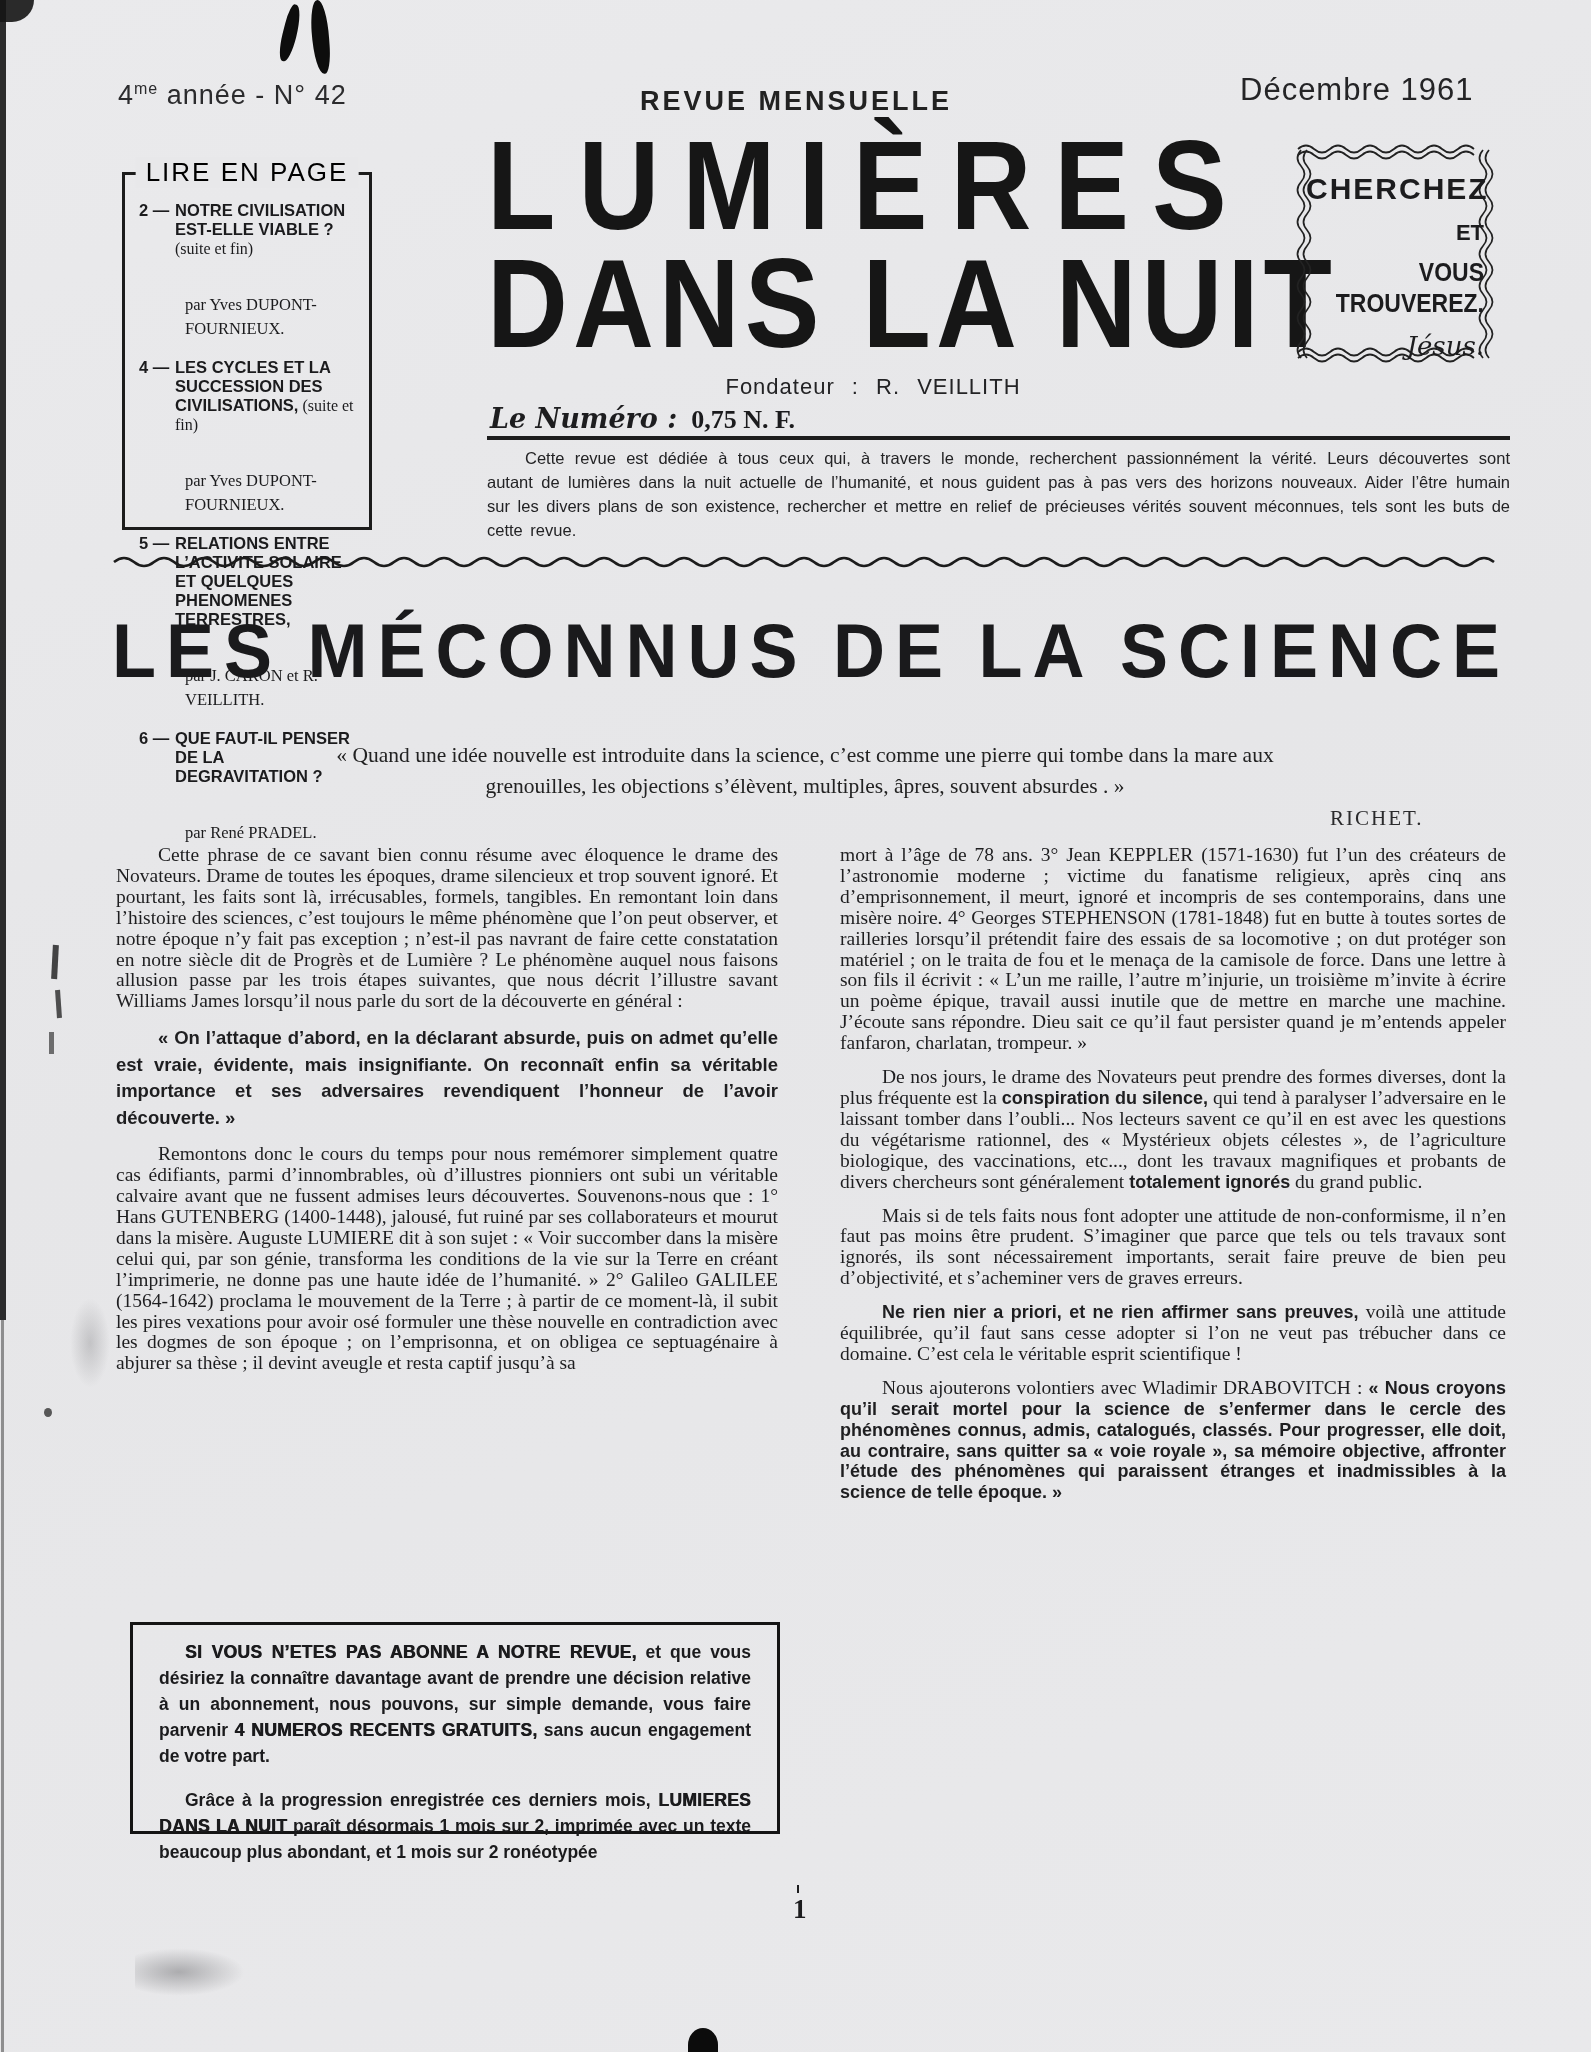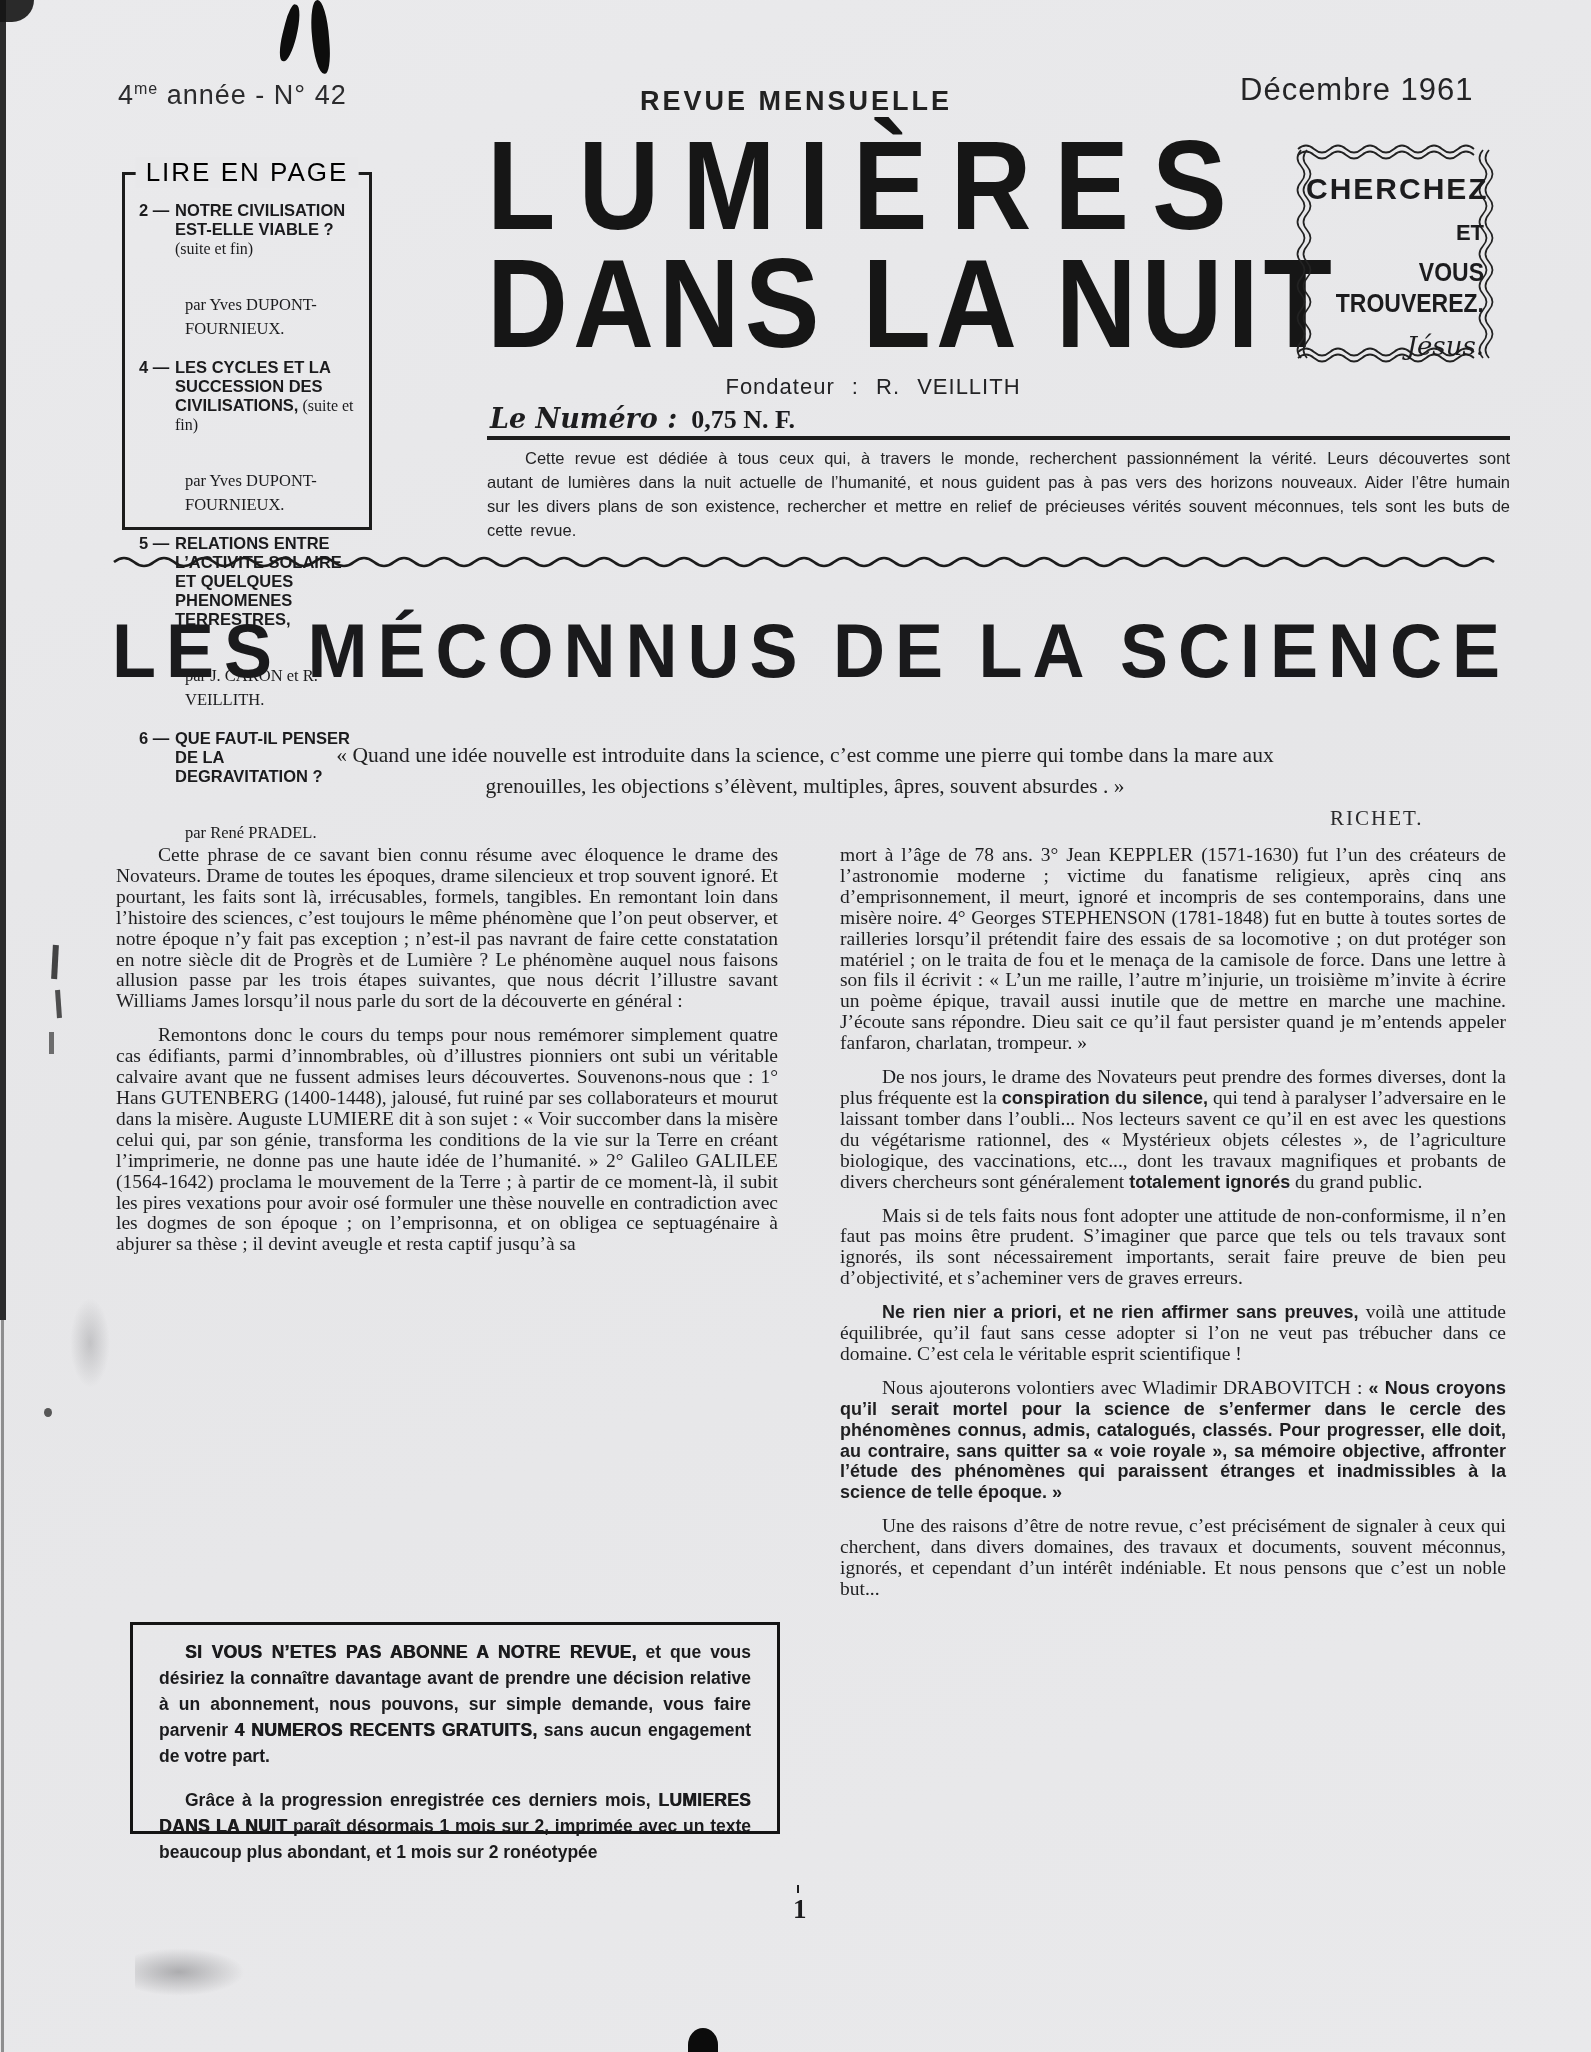--- a/index.html
+++ b/index.html
@@ -181,30 +181,30 @@
     <span>DE</span>
     <span>LA</span>
     <span>SCIENCE</span>
   </div>
 
   <div class="quote">« Quand une idée nouvelle est introduite dans la science, c’est comme une pierre qui tombe dans la mare aux grenouilles, les objections s’élèvent, multiples, âpres, souvent absurdes . »</div>
   <div class="quote-attr">RICHET.</div>
 
   <div class="col col-left">
     <p>Cette phrase de ce savant bien connu résume avec éloquence le drame des Novateurs. Drame de toutes les époques, drame silencieux et trop souvent ignoré. Et pourtant, les faits sont là, irrécusables, formels, tangibles. En remontant loin dans l’histoire des sciences, c’est toujours le même phénomène que l’on peut observer, et notre époque n’y fait pas exception ; n’est-il pas navrant de faire cette constatation en notre siècle dit de Progrès et de Lumière ? Le phénomène auquel nous faisons allusion passe par les trois étapes suivantes, que nous décrit l’illustre savant Williams James lorsqu’il nous parle du sort de la découverte en général :</p>
+    <p class="boldpara">« On l’attaque d’abord, en la déclarant absurde, puis on admet qu’elle est vraie, évidente, mais insignifiante. On reconnaît enfin sa véritable importance et ses adversaires revendiquent l’honneur de l’avoir découverte. »</p>
     <p>Remontons donc le cours du temps pour nous remémorer simplement quatre cas édifiants, parmi d’innombrables, où d’illustres pionniers ont subi un véritable calvaire avant que ne fussent admises leurs découvertes. Souvenons-nous que : 1° Hans GUTENBERG (1400-1448), jalousé, fut ruiné par ses collaborateurs et mourut dans la misère. Auguste LUMIERE dit à son sujet : « Voir succomber dans la misère celui qui, par son génie, transforma les conditions de la vie sur la Terre en créant l’imprimerie, ne donne pas une haute idée de l’humanité. » 2° Galileo GALILEE (1564-1642) proclama le mouvement de la Terre ; à partir de ce moment-là, il subit les pires vexations pour avoir osé formuler une thèse nouvelle en contradiction avec les dogmes de son époque ; on l’emprisonna, et on obligea ce septuagénaire à abjurer sa thèse ; il devint aveugle et resta captif jusqu’à sa</p>
   </div>
 
   <div class="col col-right">
     <p class="noindent">mort à l’âge de 78 ans. 3° Jean KEPPLER (1571-1630) fut l’un des créateurs de l’astronomie moderne ; victime du fanatisme religieux, après cinq ans d’emprisonnement, il meurt, ignoré et incompris de ses contemporains, dans une misère noire. 4° Georges STEPHENSON (1781-1848) fut en butte à toutes sortes de railleries lorsqu’il prétendit faire des essais de sa locomotive ; on dut protéger son matériel ; on le traita de fou et le menaça de la camisole de force. Dans une lettre à son fils il écrivit : « L’un me raille, l’autre m’injurie, un troisième m’invite à écrire un poème épique, travail aussi inutile que de mettre en marche une machine. J’écoute sans répondre. Dieu sait ce qu’il faut persister quand je m’entends appeler fanfaron, charlatan, trompeur. »</p>
     <p><span>De nos jours, le drame des Novateurs peut prendre des formes diverses, dont la plus fréquente est la </span><span class="b">conspiration du silence,</span><span> qui tend à paralyser l’adversaire en le laissant tomber dans l’oubli... Nos lecteurs savent ce qu’il en est avec les questions du végétarisme rationnel, des « Mystérieux objets célestes », de l’agriculture biologique, des vaccinations, etc..., dont les travaux magnifiques et probants de divers chercheurs sont généralement </span><span class="b">totalement ignorés</span><span> du grand public.</span></p>
     <p>Mais si de tels faits nous font adopter une attitude de non-conformisme, il n’en faut pas moins être prudent. S’imaginer que parce que tels ou tels travaux sont ignorés, ils sont nécessairement importants, serait faire preuve de bien peu d’objectivité, et s’acheminer vers de graves erreurs.</p>
     <p><span class="b">Ne rien nier a priori, et ne rien affirmer sans preuves,</span><span> voilà une attitude équilibrée, qu’il faut sans cesse adopter si l’on ne veut pas trébucher dans ce domaine. C’est cela le véritable esprit scientifique !</span></p>
     <p><span>Nous ajouterons volontiers avec Wladimir DRABOVITCH : </span><span class="b">« Nous croyons qu’il serait mortel pour la science de s’enfermer dans le cercle des phénomènes connus, admis, catalogués, classés. Pour progresser, elle doit, au contraire, sans quitter sa « voie royale », sa mémoire objective, affronter l’étude des phénomènes qui paraissent étranges et inadmissibles à la science de telle époque. »</span></p>
-    <p>Une des raisons d’être de notre revue, c’est précisément de signaler à ceux qui cherchent, dans divers domaines, des travaux et documents, souvent méconnus, ignorés, et cependant d’un intérêt indéniable. Et nous pensons que c’est un noble but...</p>
   </div>
 
   <div class="sub-box">
     <p><span class="xb">SI VOUS N’ETES PAS ABONNE A NOTRE REVUE,</span><span> et que vous désiriez la connaître davantage avant de prendre une décision relative à un abonnement, nous pouvons, sur simple demande, vous faire parvenir </span><span class="xb">4 NUMEROS RECENTS GRATUITS,</span><span> sans aucun engagement de votre part.</span></p>
     <p><span>Grâce à la progression enregistrée ces derniers mois, </span><span class="xb">LUMIERES DANS LA NUIT</span><span> paraît désormais 1 mois sur 2, imprimée avec un texte beaucoup plus abondant, et 1 mois sur 2 ronéotypée</span></p>
   </div>
 
   <div class="page-num">1</div>
 
 </div>

